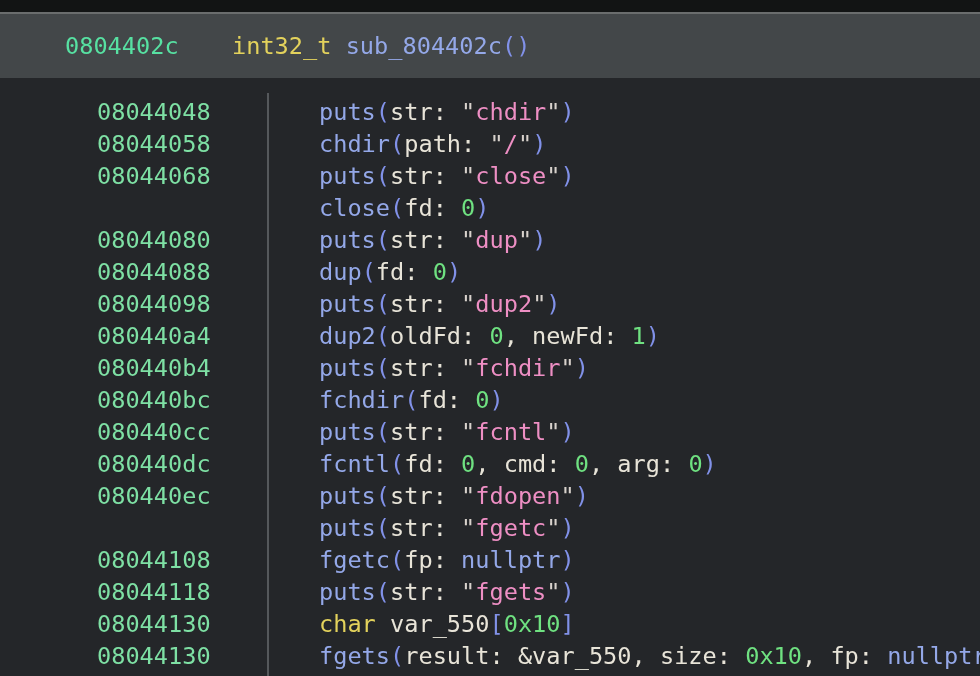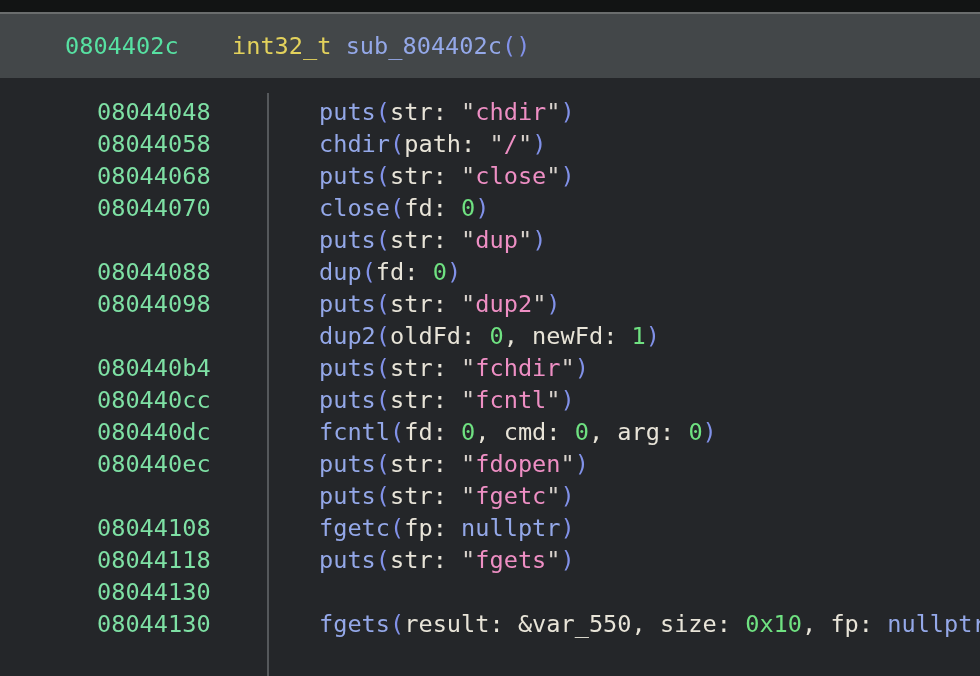--- a/index.html
+++ b/index.html
@@ -79,40 +79,45 @@
         </div>
         <div class="row">
           <span class="addr">08044058</span>
           <span class="code"><span class="tok tok-fn">chdir</span><span class="tok tok-pn">(</span><span class="tok tok-pl">path: </span><span class="tok tok-qt">"</span><span class="tok tok-str">/</span><span class="tok tok-qt">"</span><span class="tok tok-pn">)</span></span>
         </div>
         <div class="row">
           <span class="addr">08044068</span>
           <span class="code"><span class="tok tok-fn">puts</span><span class="tok tok-pn">(</span><span class="tok tok-pl">str: </span><span class="tok tok-qt">"</span><span class="tok tok-str">close</span><span class="tok tok-qt">"</span><span class="tok tok-pn">)</span></span>
         </div>
         <div class="row">
-          <span class="addr">08044070</span>
           <span class="code"><span class="tok tok-fn">close</span><span class="tok tok-pn">(</span><span class="tok tok-pl">fd: </span><span class="tok tok-num">0</span><span class="tok tok-pn">)</span></span>
         </div>
         <div class="row">
+          <span class="addr">08044080</span>
           <span class="code"><span class="tok tok-fn">puts</span><span class="tok tok-pn">(</span><span class="tok tok-pl">str: </span><span class="tok tok-qt">"</span><span class="tok tok-str">dup</span><span class="tok tok-qt">"</span><span class="tok tok-pn">)</span></span>
         </div>
         <div class="row">
           <span class="addr">08044088</span>
           <span class="code"><span class="tok tok-fn">dup</span><span class="tok tok-pn">(</span><span class="tok tok-pl">fd: </span><span class="tok tok-num">0</span><span class="tok tok-pn">)</span></span>
         </div>
         <div class="row">
           <span class="addr">08044098</span>
           <span class="code"><span class="tok tok-fn">puts</span><span class="tok tok-pn">(</span><span class="tok tok-pl">str: </span><span class="tok tok-qt">"</span><span class="tok tok-str">dup2</span><span class="tok tok-qt">"</span><span class="tok tok-pn">)</span></span>
         </div>
         <div class="row">
+          <span class="addr">080440a4</span>
           <span class="code"><span class="tok tok-fn">dup2</span><span class="tok tok-pn">(</span><span class="tok tok-pl">oldFd: </span><span class="tok tok-num">0</span><span class="tok tok-pl">, newFd: </span><span class="tok tok-num">1</span><span class="tok tok-pn">)</span></span>
         </div>
         <div class="row">
           <span class="addr">080440b4</span>
           <span class="code"><span class="tok tok-fn">puts</span><span class="tok tok-pn">(</span><span class="tok tok-pl">str: </span><span class="tok tok-qt">"</span><span class="tok tok-str">fchdir</span><span class="tok tok-qt">"</span><span class="tok tok-pn">)</span></span>
+        </div>
+        <div class="row">
+          <span class="addr">080440bc</span>
+          <span class="code"><span class="tok tok-fn">fchdir</span><span class="tok tok-pn">(</span><span class="tok tok-pl">fd: </span><span class="tok tok-num">0</span><span class="tok tok-pn">)</span></span>
         </div>
         <div class="row">
           <span class="addr">080440cc</span>
           <span class="code"><span class="tok tok-fn">puts</span><span class="tok tok-pn">(</span><span class="tok tok-pl">str: </span><span class="tok tok-qt">"</span><span class="tok tok-str">fcntl</span><span class="tok tok-qt">"</span><span class="tok tok-pn">)</span></span>
         </div>
         <div class="row">
           <span class="addr">080440dc</span>
           <span class="code"><span class="tok tok-fn">fcntl</span><span class="tok tok-pn">(</span><span class="tok tok-pl">fd: </span><span class="tok tok-num">0</span><span class="tok tok-pl">, cmd: </span><span class="tok tok-num">0</span><span class="tok tok-pl">, arg: </span><span class="tok tok-num">0</span><span class="tok tok-pn">)</span></span>
         </div>
         <div class="row">
@@ -125,20 +130,21 @@
         <div class="row">
           <span class="addr">08044108</span>
           <span class="code"><span class="tok tok-fn">fgetc</span><span class="tok tok-pn">(</span><span class="tok tok-pl">fp: </span><span class="tok tok-fn">nullptr</span><span class="tok tok-pn">)</span></span>
         </div>
         <div class="row">
           <span class="addr">08044118</span>
           <span class="code"><span class="tok tok-fn">puts</span><span class="tok tok-pn">(</span><span class="tok tok-pl">str: </span><span class="tok tok-qt">"</span><span class="tok tok-str">fgets</span><span class="tok tok-qt">"</span><span class="tok tok-pn">)</span></span>
         </div>
         <div class="row">
           <span class="addr">08044130</span>
+          <span class="code"><span class="tok tok-kw">char</span><span class="tok tok-pl"> var_550</span><span class="tok tok-pn">[</span><span class="tok tok-num">0x10</span><span class="tok tok-pn">]</span></span>
         </div>
         <div class="row">
           <span class="addr">08044130</span>
           <span class="code"><span class="tok tok-fn">fgets</span><span class="tok tok-pn">(</span><span class="tok tok-pl">result: &amp;var_550, size: </span><span class="tok tok-num">0x10</span><span class="tok tok-pl">, fp: </span><span class="tok tok-fn">nullptr</span><span class="tok tok-pn">)</span></span>
         </div>
       </div>
   </div>
 </div>
 
 </body></html>

